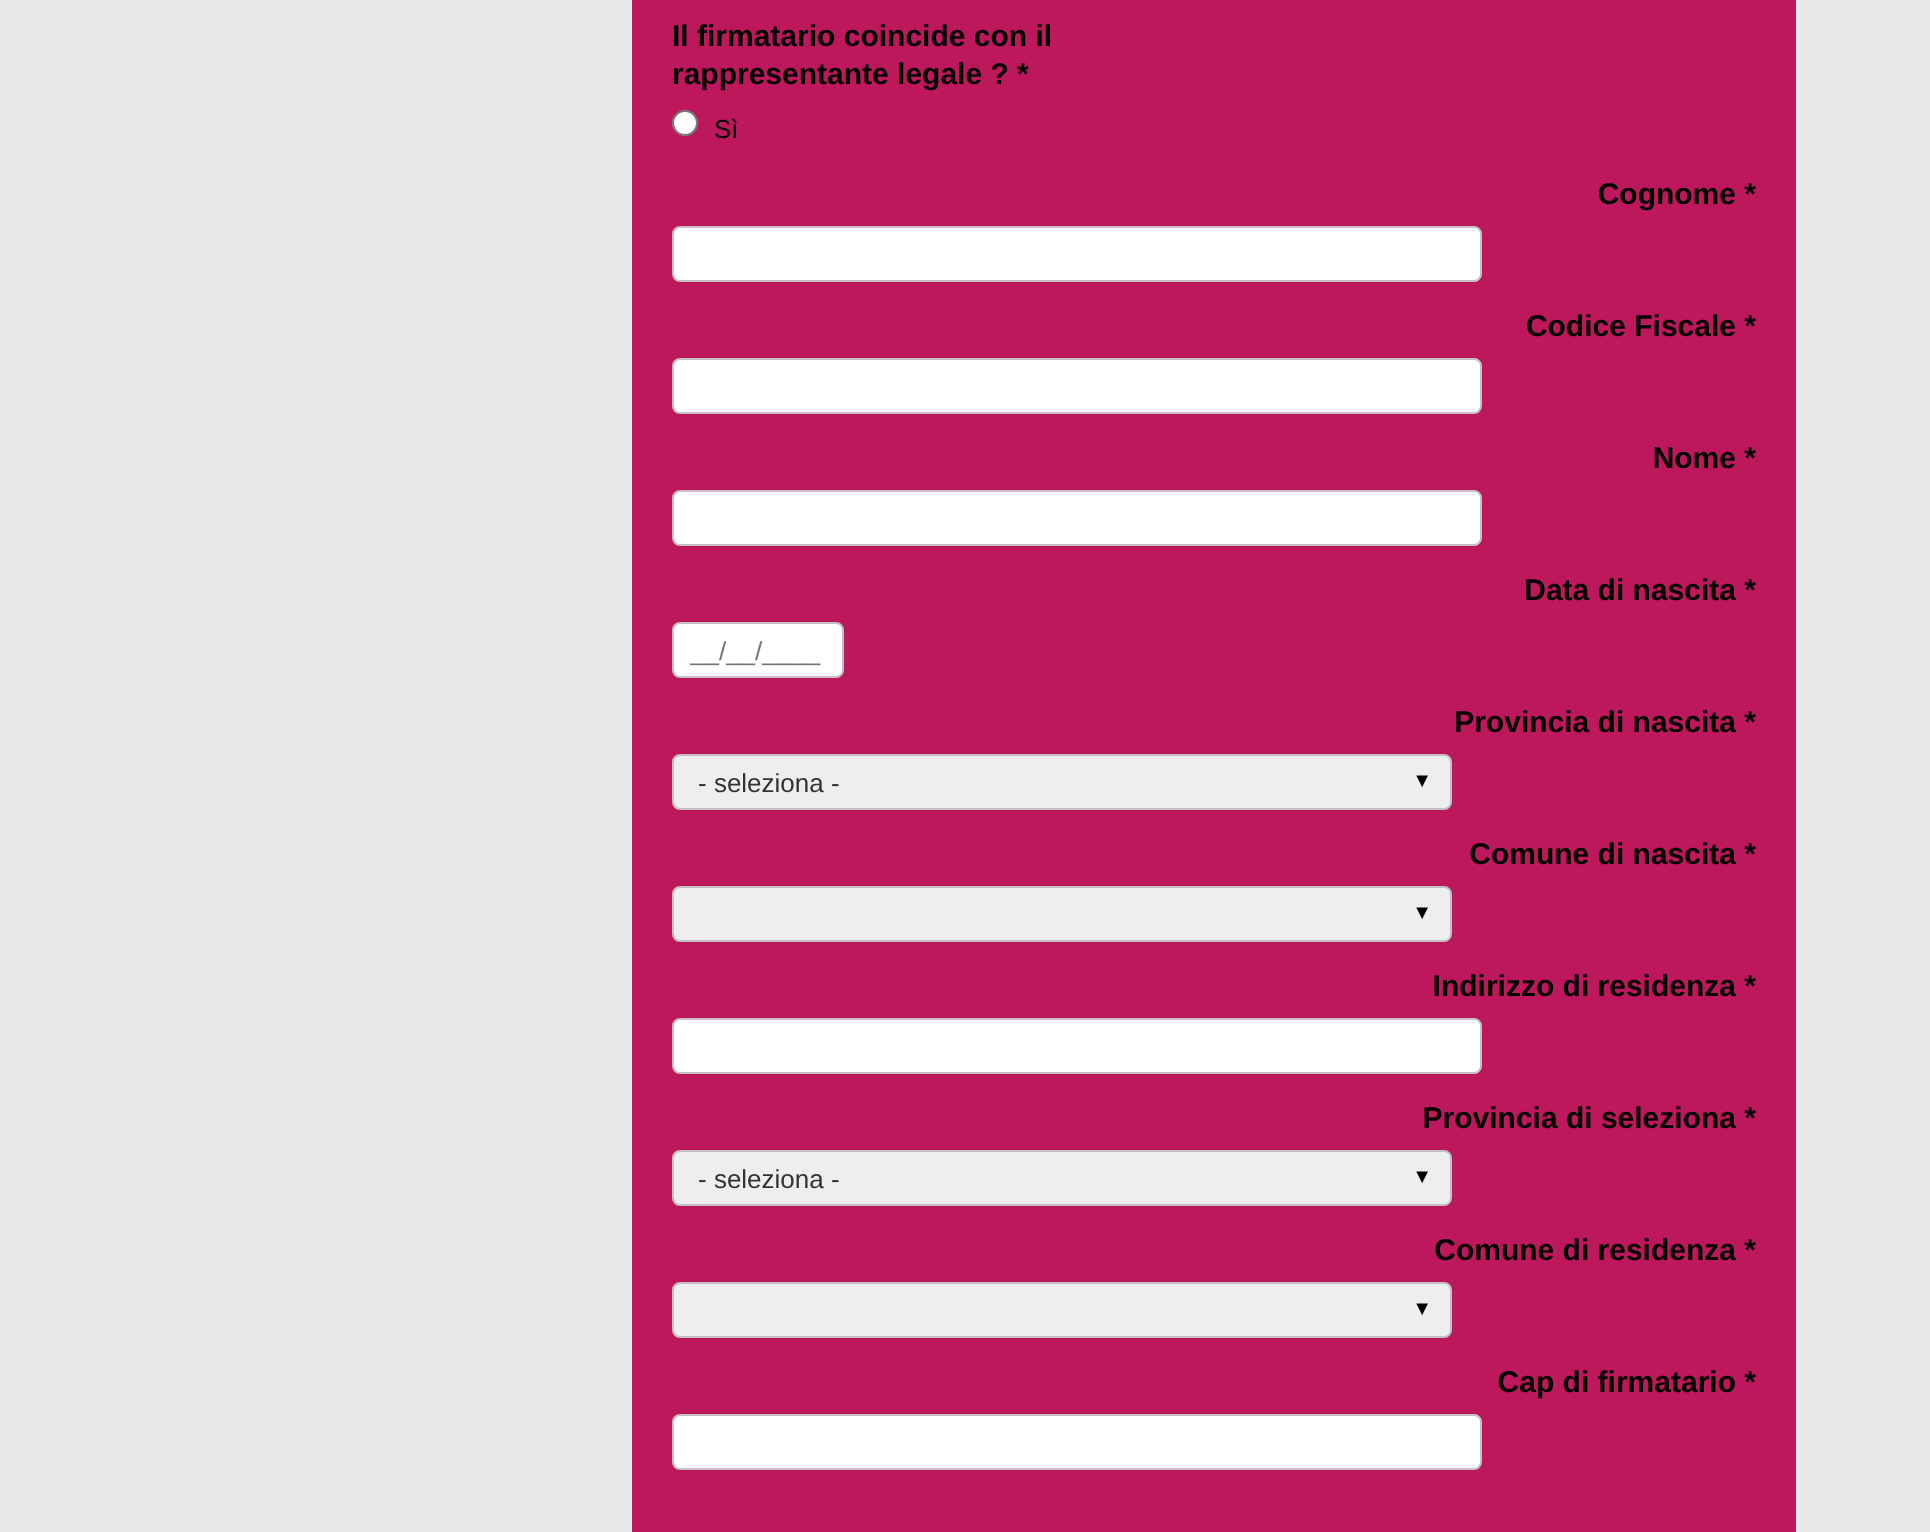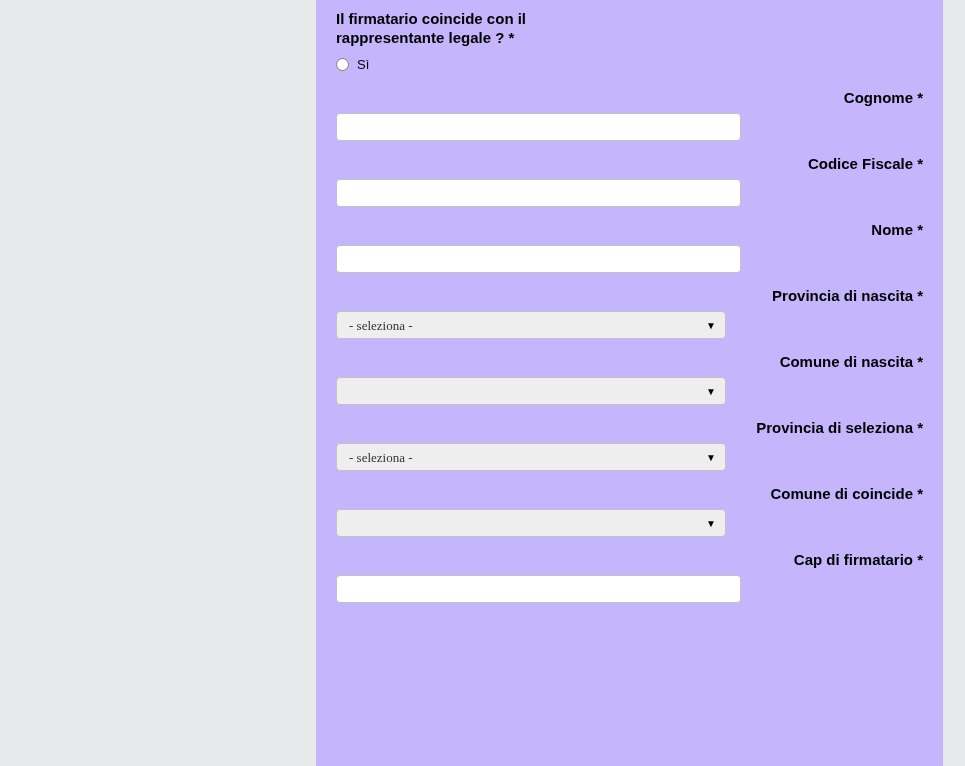--- a/index.html
+++ b/index.html
@@ -8,40 +8,40 @@
     background: #e8e9ea;
     font-family: "Trebuchet MS", "Lucida Sans", Verdana, sans-serif;
     font-size: 14px;
     color: #000;
     overflow: hidden;
   }
   .panel {
     position: absolute;
     left: 316px;
     top: 0;
-    width: 627px;
+    width: 582px;
     height: 766px;
-    background: #c4b5fd;
+    background: #be185d;
   }
   .form-inner {
     padding: 10px 20px 0 20px;
   }
   .q-label {
     font-weight: bold;
     font-size: 15px;
     line-height: 1.25;
     max-width: 300px;
   }
   .radio-group {
     margin-top: 7px;
     margin-bottom: 10px;
   }
   .radio-row {
     display: flex;
-    align-items: center;
+    align-items: flex-start;
     gap: 8px;
     font-size: 13px;
     line-height: 1.6;
   }
   .radio-row input[type="radio"] {
     margin: 0;
     width: 13px;
     height: 13px;
     accent-color: #006600;
   }
@@ -83,21 +83,20 @@
     padding: 4px 28px 4px 12px;
     border: 1px solid #c2c2c2;
     border-radius: 4px;
     background: #eeeeee;
     font-size: 13px;
     color: #333;
     appearance: none;
     -webkit-appearance: none;
     -moz-appearance: none;
     cursor: pointer;
-    font-family: Liberation Serif, serif;
   }
   .select-caret {
     pointer-events: none;
     position: absolute;
     right: 10px;
     top: 50%;
     transform: translateY(-50%);
     font-size: 10px;
     color: #000;
   }
@@ -125,20 +124,24 @@
     <div class="field">
       <label class="field-label">Codice Fiscale *</label>
       <input type="text" class="text-input" value="" style="">
     </div>
 
     <div class="field">
       <label class="field-label">Nome *</label>
       <input type="text" class="text-input" value="" style="">
     </div>
 
+    <div class="field">
+      <label class="field-label">Data di nascita *</label>
+      <input type="text" class="text-input short" placeholder="__/__/____" style="">
+    </div>
 
     <div class="field">
       <label class="field-label">Provincia di nascita *</label>
       <div class="select-wrap">
         <select class="select-input">
           <option>- seleziona -</option>
         </select>
         <span class="select-caret">▼</span>
       </div>
     </div>
@@ -146,33 +149,37 @@
     <div class="field">
       <label class="field-label">Comune di nascita *</label>
       <div class="select-wrap">
         <select class="select-input">
           <option></option>
         </select>
         <span class="select-caret">▼</span>
       </div>
     </div>
 
+    <div class="field">
+      <label class="field-label">Indirizzo di residenza *</label>
+      <input type="text" class="text-input" value="" style="">
+    </div>
 
     <div class="field">
       <label class="field-label">Provincia di seleziona *</label>
       <div class="select-wrap">
         <select class="select-input">
           <option>- seleziona -</option>
         </select>
         <span class="select-caret">▼</span>
       </div>
     </div>
 
     <div class="field">
-      <label class="field-label">Comune di coincide *</label>
+      <label class="field-label">Comune di residenza *</label>
       <div class="select-wrap">
         <select class="select-input">
           <option></option>
         </select>
         <span class="select-caret">▼</span>
       </div>
     </div>
 
     <div class="field">
       <label class="field-label">Cap di firmatario *</label>

